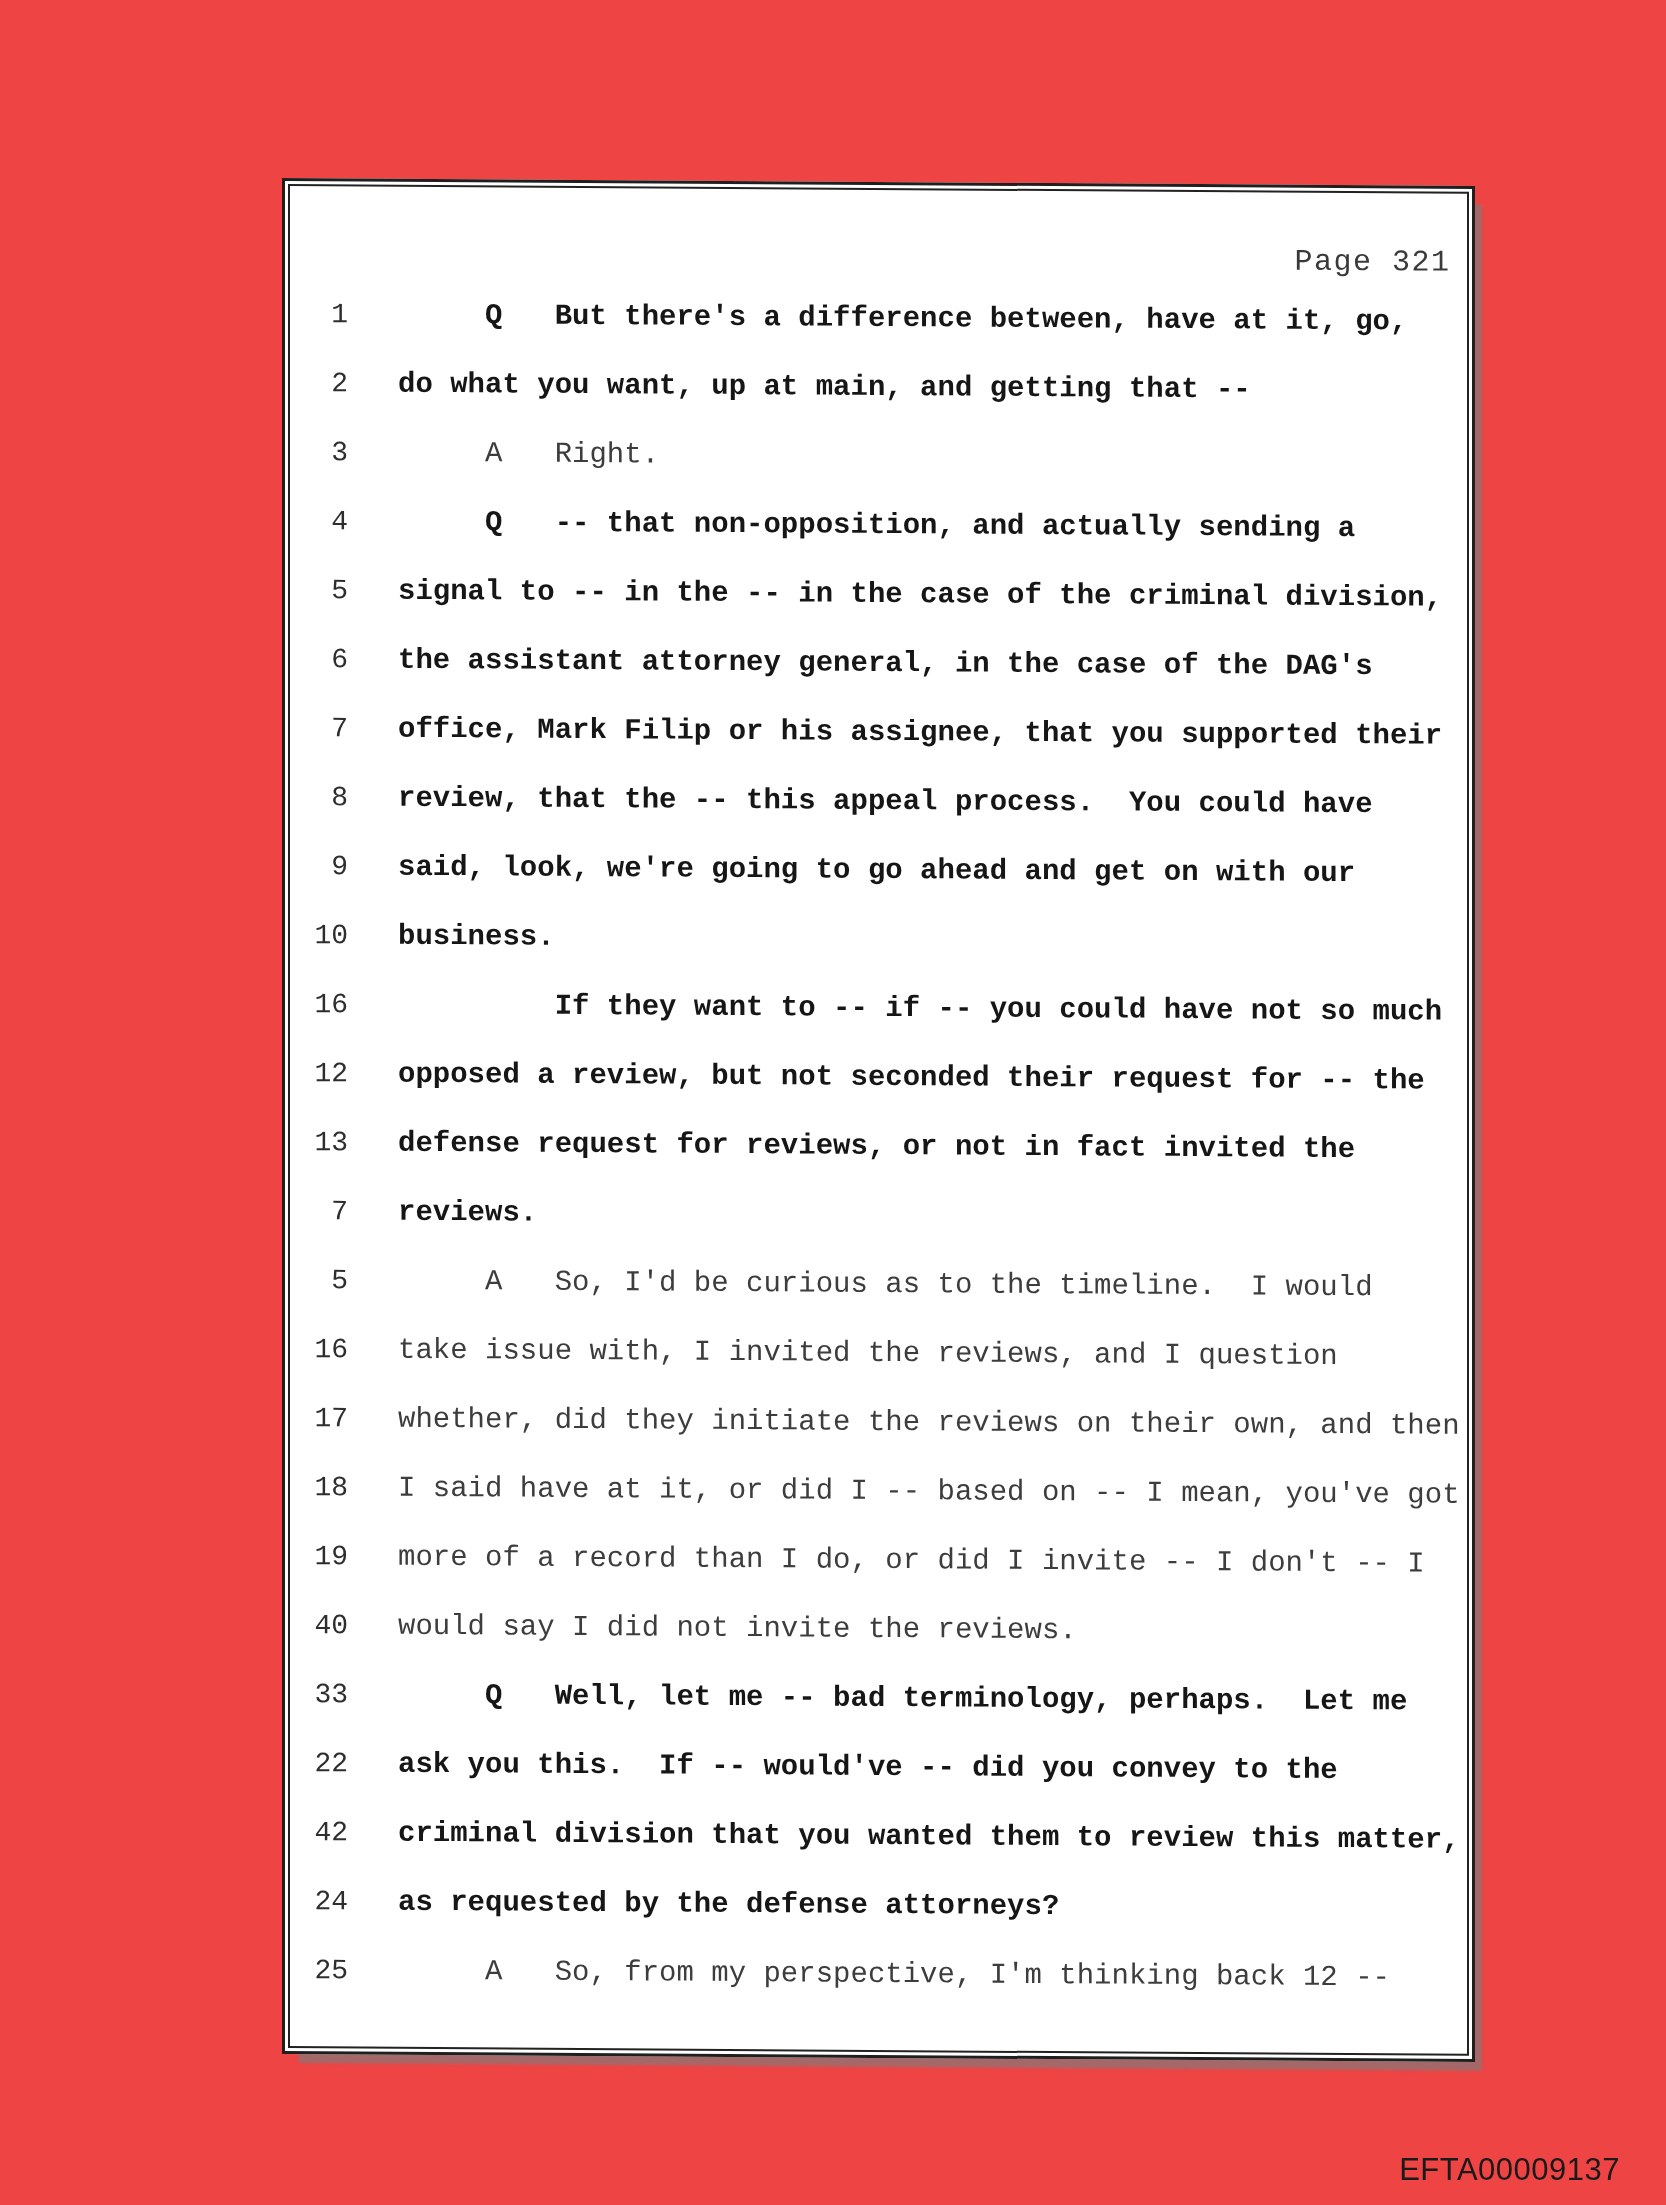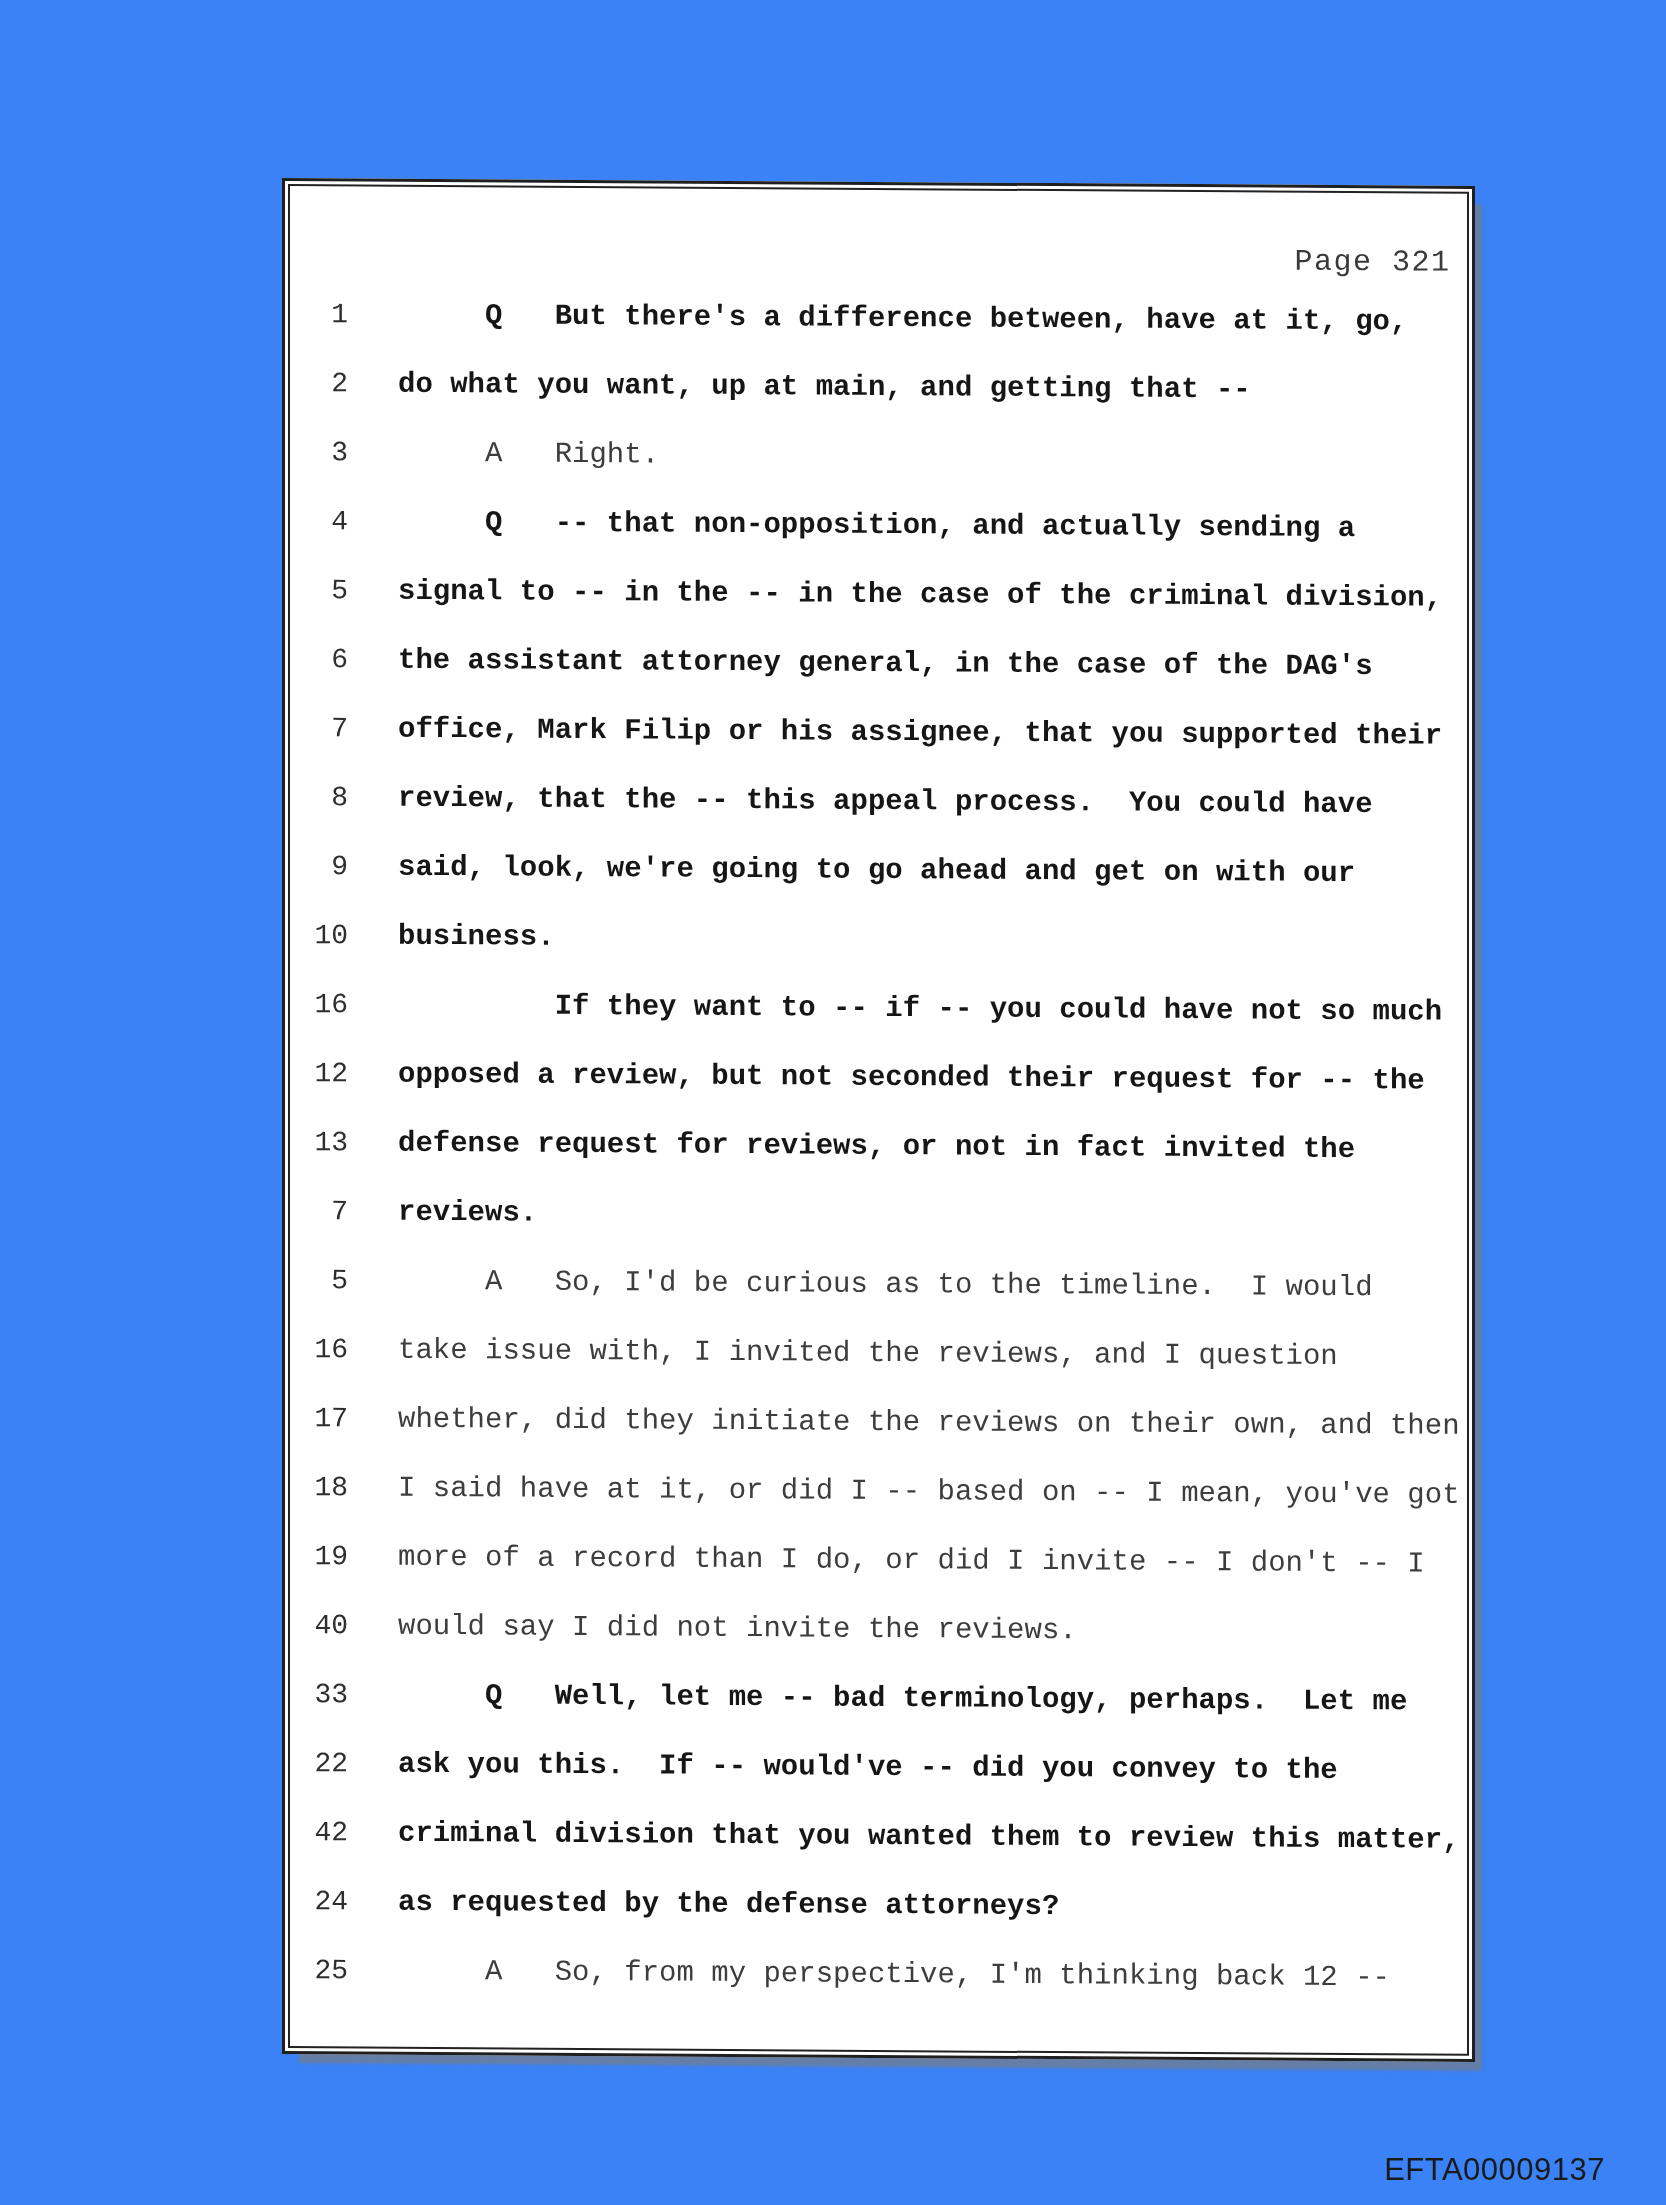--- a/index.html
+++ b/index.html
@@ -9,21 +9,21 @@
     width: 1666px;
     height: 2205px;
     overflow: hidden;
     font-family: "Liberation Mono", "DejaVu Sans Mono", monospace;
   }
 
   .stage {
     position: relative;
     width: 1666px;
     height: 2205px;
-    background: #3b82f6;
+    background: #ef4444;
   }
 
   
   .sheet {
     position: absolute;
     left: 282px;
     top: 178px;
     width: 1193px;
     height: 1876px;
     transform: skewY(0.38deg);
@@ -85,21 +85,21 @@
   }
 
   .line.bold .line-text {
     color: #161616;
     font-weight: bold;
   }
 
   .bates {
     position: absolute;
     top: 2152px;
-    right: 61px;
+    right: 46px;
     font-family: "Liberation Sans", "DejaVu Sans", sans-serif;
     font-size: 31px;
     color: #1a1a1a;
     letter-spacing: 0.5px;
   }
 </style>
 </head>
 <body>
 
 <div class="stage">

